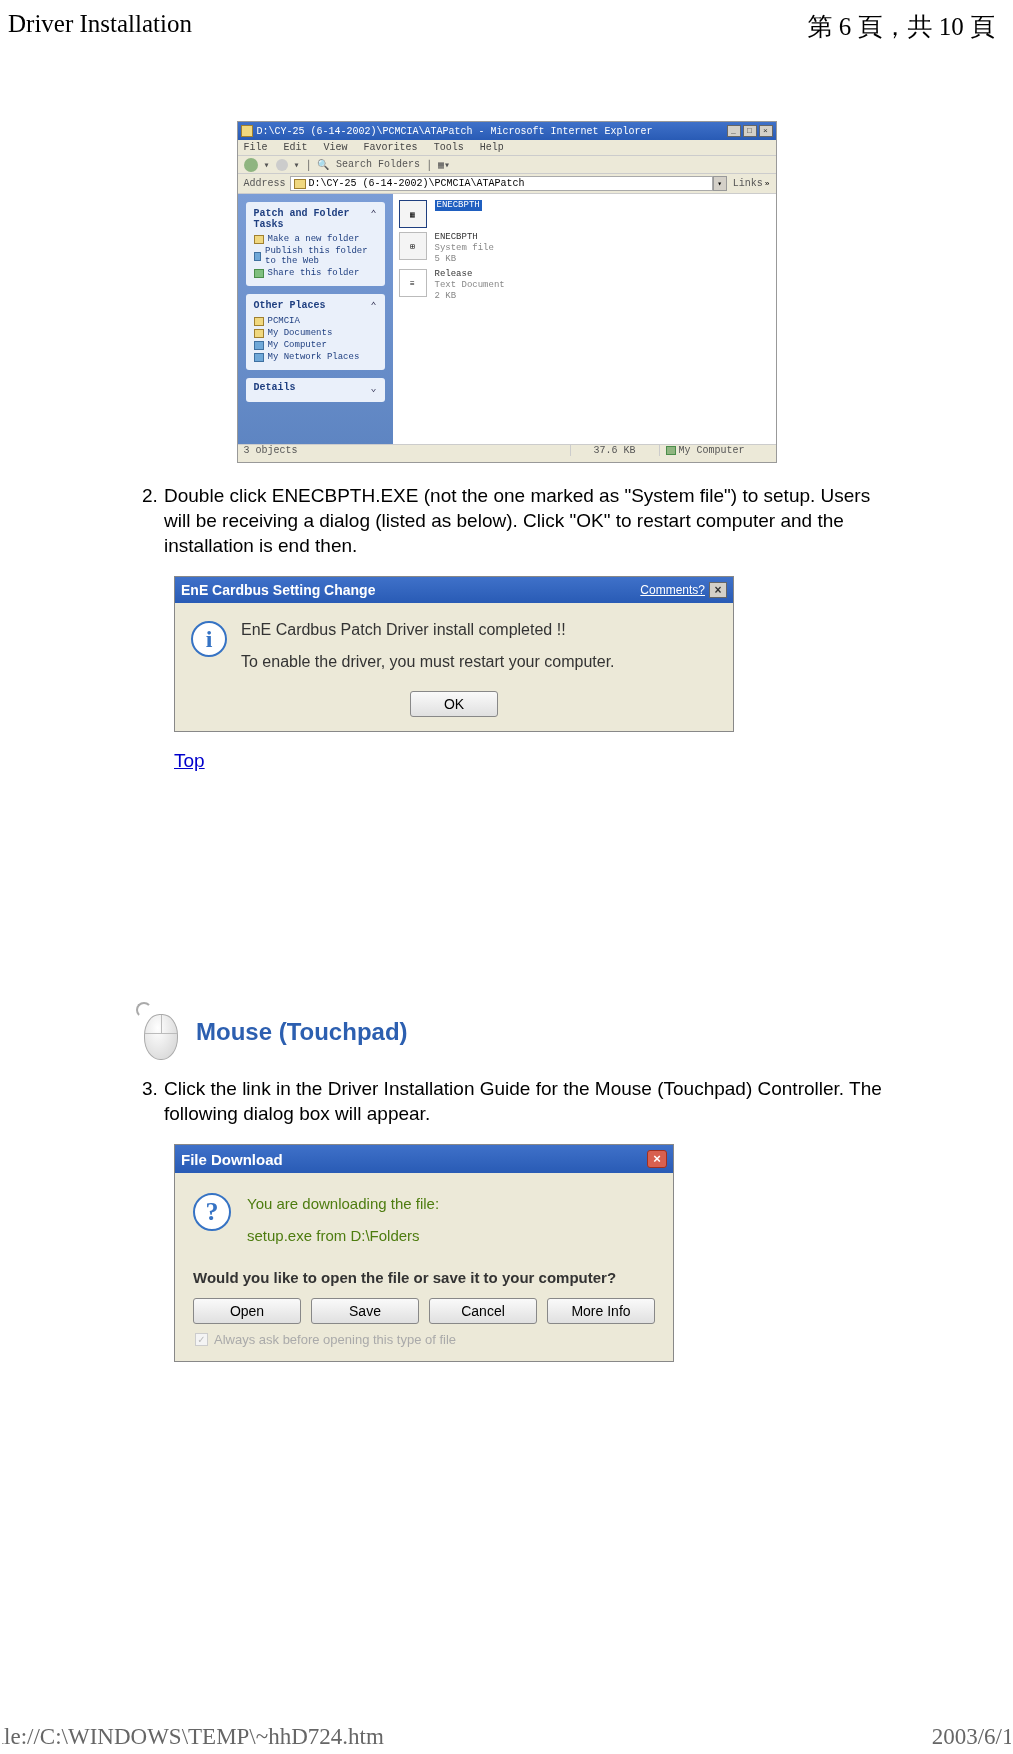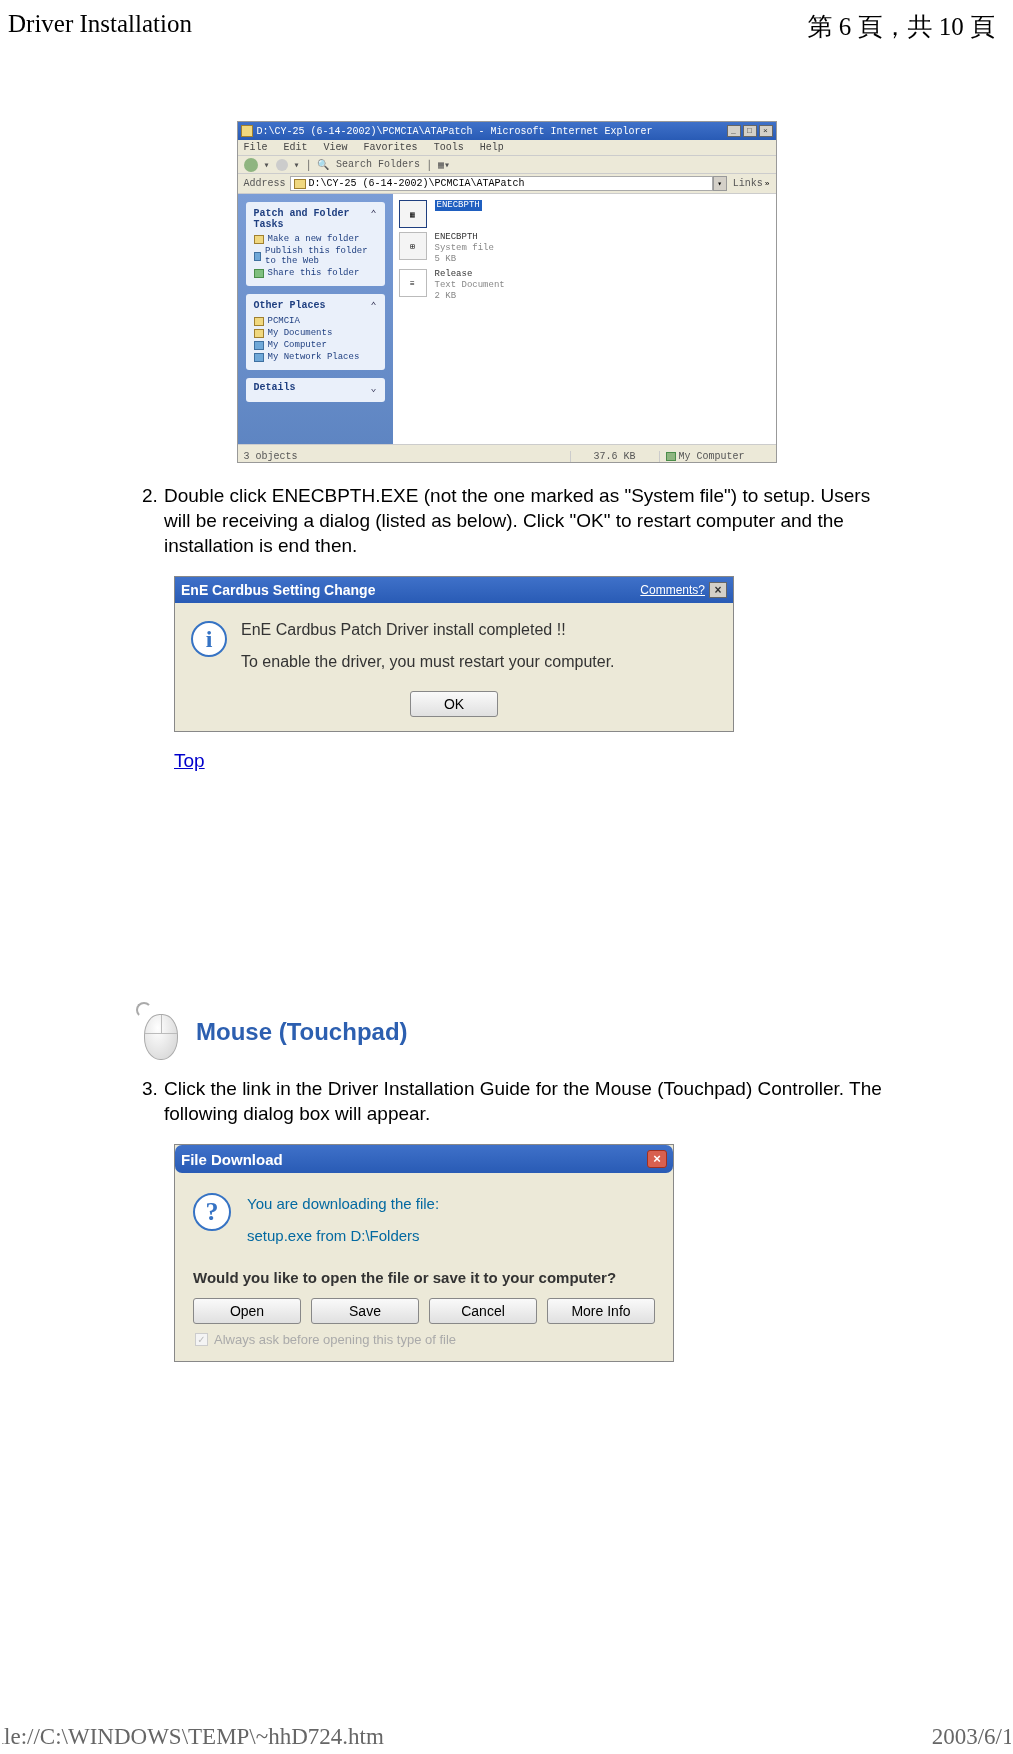--- a/index.html
+++ b/index.html
@@ -34,21 +34,21 @@
     .panelbox .pitem .pi.blu { background: #6fa8d8; border-color: #3f70a0; }
     .panelbox.collapsed { padding: 4px 8px; }
     .fileview { flex: 1; background: #fff; padding: 6px; }
     .filerow { display: flex; align-items: flex-start; gap: 8px; margin-bottom: 4px; }
     .filerow .icn { width: 28px; height: 28px; border: 1px solid #bbb; display: flex; align-items: center; justify-content: center; font-size: 8px; background: #f4f4f4; }
     .filerow .icn.sel { border-color: #1f3f80; }
     .filerow .icn.w { background: #fff; }
     .filerow .meta { font-size: 9px; color: #888; line-height: 11px; }
     .filerow .meta .fn { color: #333; }
     .filerow .meta .fn.sel { background: #1f5fc0; color: #fff; padding: 0 2px; }
-    .statusbar { background: #ece9d8; border-top: 1px solid #ccc; height: 18px; display: flex; align-items: flex-end; font-size: 10px; color: #555; padding: 0 6px; }
+    .statusbar { background: #ece9d8; border-top: 1px solid #ccc; height: 18px; display: flex; align-items: flex-start; font-size: 10px; color: #555; padding: 0 6px; }
     .statusbar .cell1 { flex: 1; }
     .statusbar .cell2 { width: 90px; text-align: center; border-left: 1px solid #ccc; border-right: 1px solid #ccc; }
     .statusbar .cell3 { width: 110px; padding-left: 6px; display: flex; align-items: center; gap: 3px; }
     .statusbar .scicon { width: 10px; height: 9px; background: #8fb580; border: 1px solid #4a8d4a; }
     ol.steps { list-style: none; }
     ol.steps li { display: flex; margin: 14px 0; line-height: 25px; }
     ol.steps li .num { width: 34px; padding-left: 12px; flex-shrink: 0; }
     ol.steps li .txt { flex: 1; }
     .dialog1 { width: 560px; margin: 18px 0 18px 44px; border: 1px solid #888; background: #ece9d8; font-family: Tahoma, sans-serif; }
     .dialog1 .dt { background: linear-gradient(to bottom, #3f71c9, #295bb5); color: #fff; height: 26px; display: flex; align-items: center; padding: 0 6px; font-size: 14px; }
@@ -62,27 +62,27 @@
     .dialog1 .dbtn { width: 88px; height: 26px; margin: 0 auto 14px auto; border: 1px solid #888; border-radius: 3px; background: linear-gradient(to bottom,#fafafa,#e0e0e0); text-align: center; line-height: 24px; font-size: 14px; display: block; }
     a.toplink { color: #0000cc; text-decoration: underline; margin-left: 44px; font-size: 19px; }
     .section-head { display: flex; align-items: center; gap: 14px; margin-top: 230px; margin-bottom: 10px; }
     .mouse-icon { width: 52px; height: 60px; position: relative; }
     .mouse-icon .cord { position:absolute; top:0; left:6px; width:16px; height:16px; border: 2px solid #aaa; border-radius: 50%; border-right-color: transparent; border-bottom-color: transparent; }
     .mouse-icon .body { position:absolute; top:12px; left:14px; width:34px; height:46px; background: radial-gradient(ellipse at 40% 30%, #fff, #d0d0d0); border: 1px solid #aaa; border-radius: 46% 46% 48% 48%; }
     .mouse-icon .body::before { content:''; position:absolute; top:0; left:50%; width:1px; height:18px; background:#bbb; }
     .mouse-icon .body::after { content:''; position:absolute; top:18px; left:0; right:0; height:1px; background:#bbb; }
     .section-title { font-family: Verdana, Arial, sans-serif; font-size: 24px; font-weight: bold; color: #2c5fb0; }
     .dialog2 { width: 500px; margin: 18px 0 0 44px; border: 1px solid #888; background: #ece9d8; font-family: Tahoma, sans-serif; }
-    .dialog2 .dt { background: linear-gradient(to bottom, #3f71c9, #295bb5); color: #fff; height: 28px; display: flex; align-items: center; padding: 0 6px; font-size: 15px; font-weight: bold; border-radius: 7px; }
+    .dialog2 .dt { background: linear-gradient(to bottom, #3f71c9, #295bb5); color: #fff; height: 28px; display: flex; align-items: center; padding: 0 6px; font-size: 15px; font-weight: bold; }
     .dialog2 .dt .dtx { flex: 1; }
     .dialog2 .dt .dcl { width: 20px; height: 18px; background: #d8604f; border: 1px solid #a03020; border-radius: 3px; text-align: center; line-height: 15px; color: #fff; font-size: 13px; font-weight: bold; }
     .dialog2 .dbody { padding: 20px 18px 14px 18px; }
     .dialog2 .row1 { display: flex; gap: 16px; margin-bottom: 10px; }
     .dialog2 .dico { width: 38px; height: 38px; border-radius: 50%; background: #fff; border: 2px solid #3673c4; display: flex; align-items: center; justify-content: center; color: #3673c4; font-size: 26px; font-weight: bold; font-family: serif; flex-shrink: 0; }
-    .dialog2 .dtxt { font-size: 15px; color: #0369a1; line-height: 22px; }
+    .dialog2 .dtxt { font-size: 15px; color: #4d7c0f; line-height: 22px; }
     .dialog2 .dtxt .l2 { margin-top: 10px; }
     .dialog2 .prompt { font-size: 15px; color: #333; margin: 22px 0 12px 0; font-weight: bold; }
     .dialog2 .btnrow { display: flex; gap: 10px; margin-bottom: 8px; }
     .dialog2 .btnrow .btn { flex: 1; height: 26px; border: 1px solid #888; border-radius: 3px; background: linear-gradient(to bottom,#fafafa,#e0e0e0); text-align: center; line-height: 24px; font-size: 14px; }
     .dialog2 .chkrow { display: flex; align-items: center; gap: 6px; font-size: 13px; color: #aaa; margin-top: 6px; margin-left: 2px; }
     .dialog2 .chkrow .cb { width: 13px; height: 13px; border: 1px solid #ccc; background: #f4f4f4; text-align: center; line-height: 11px; font-size: 10px; color: #bbb; }
     .footer { position: absolute; bottom: 4px; left: 2px; right: 2px; display: flex; justify-content: space-between; font-family: "Times New Roman", serif; font-size: 23px; color: #666; overflow: hidden; }
     .footer span:first-child { margin-left: -12px; }
     .footer span:last-child { margin-right: -14px; }
   </style>

